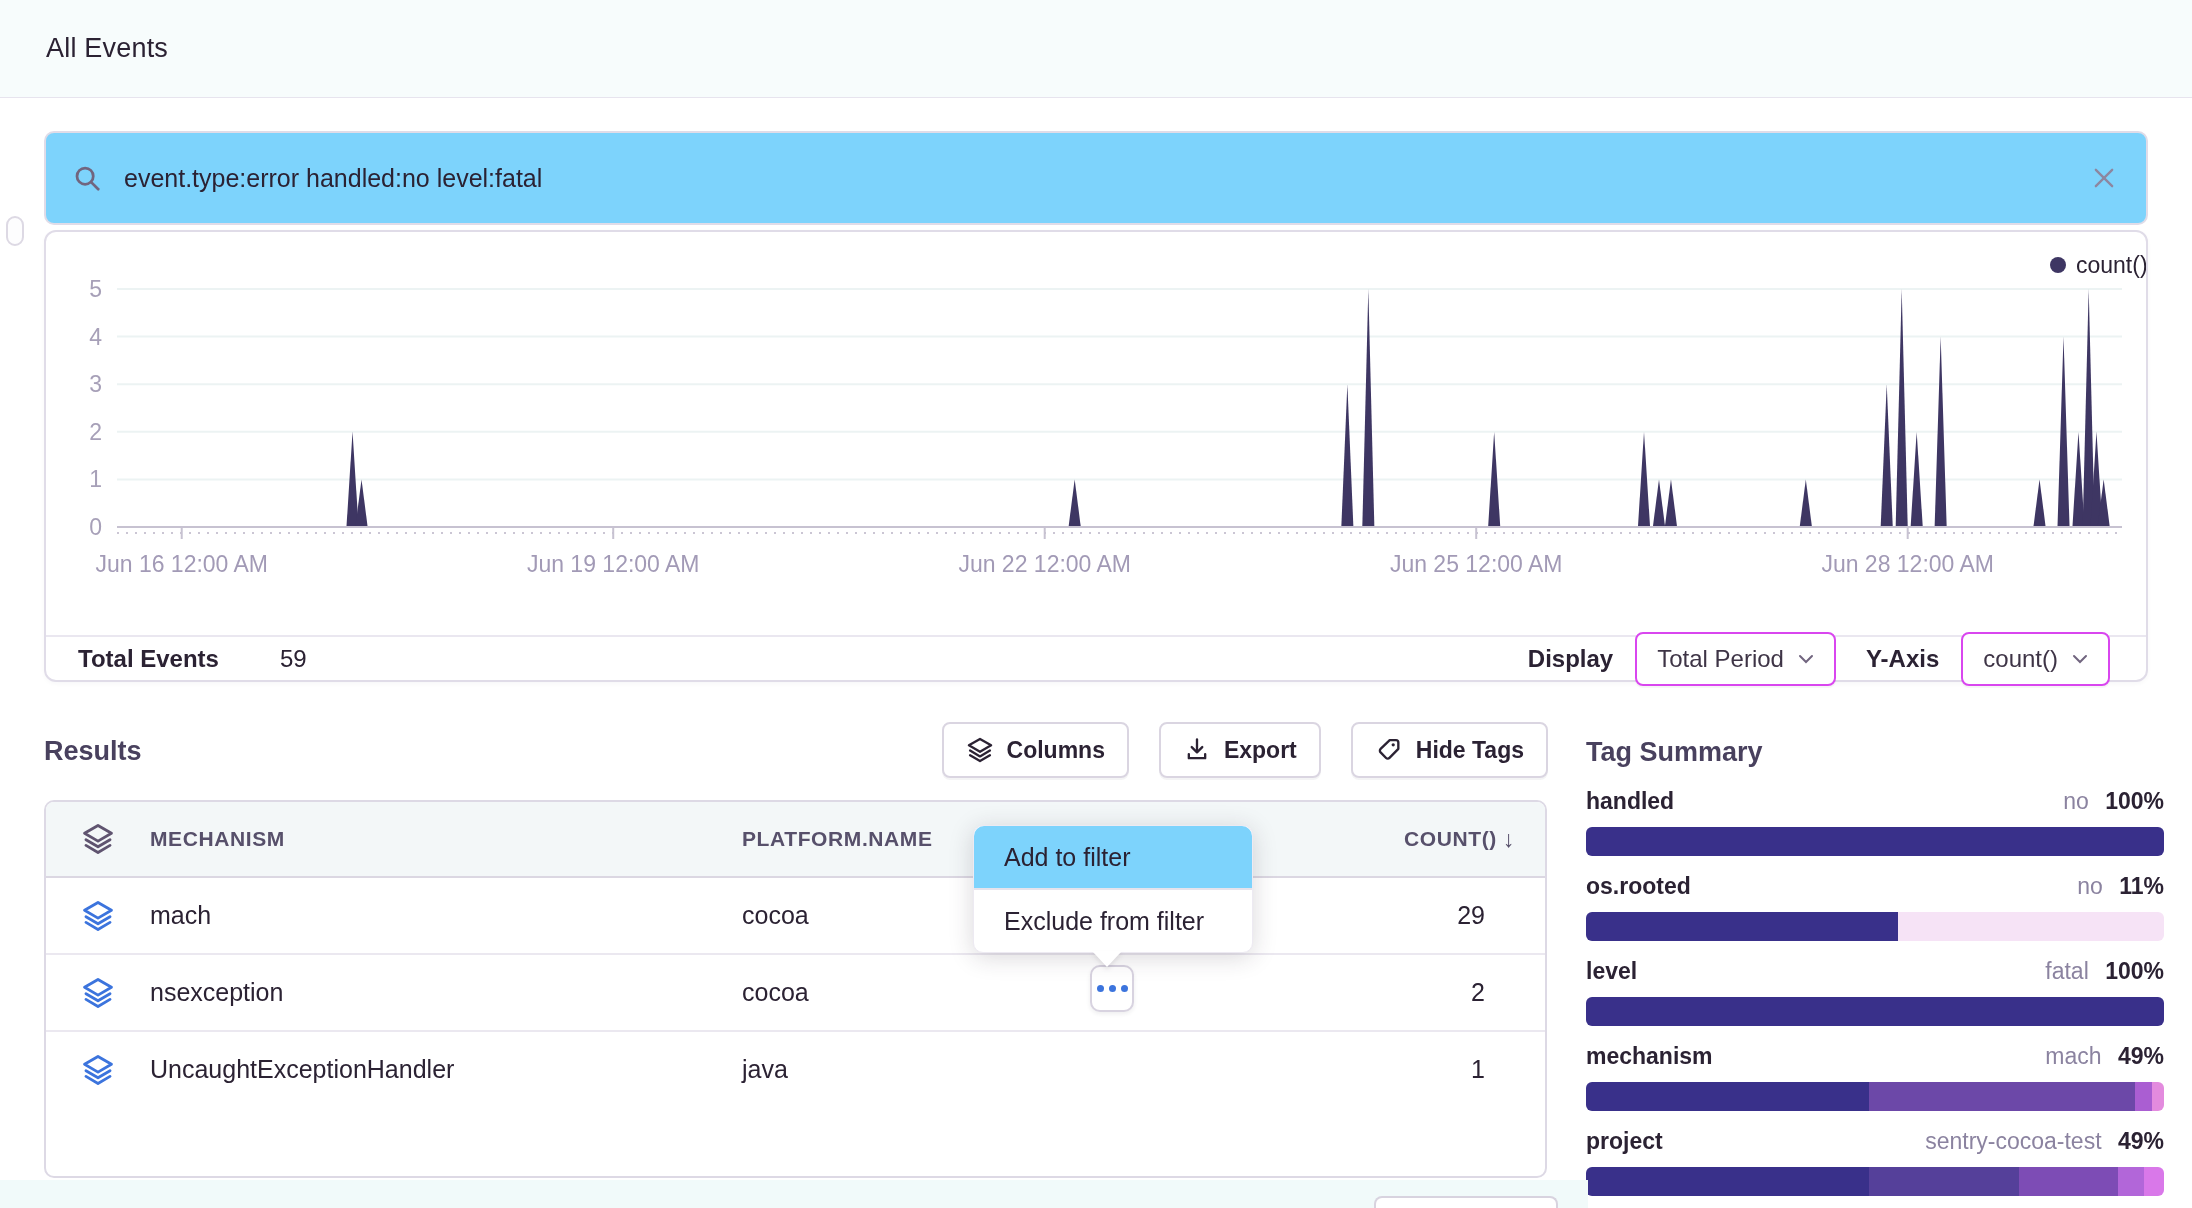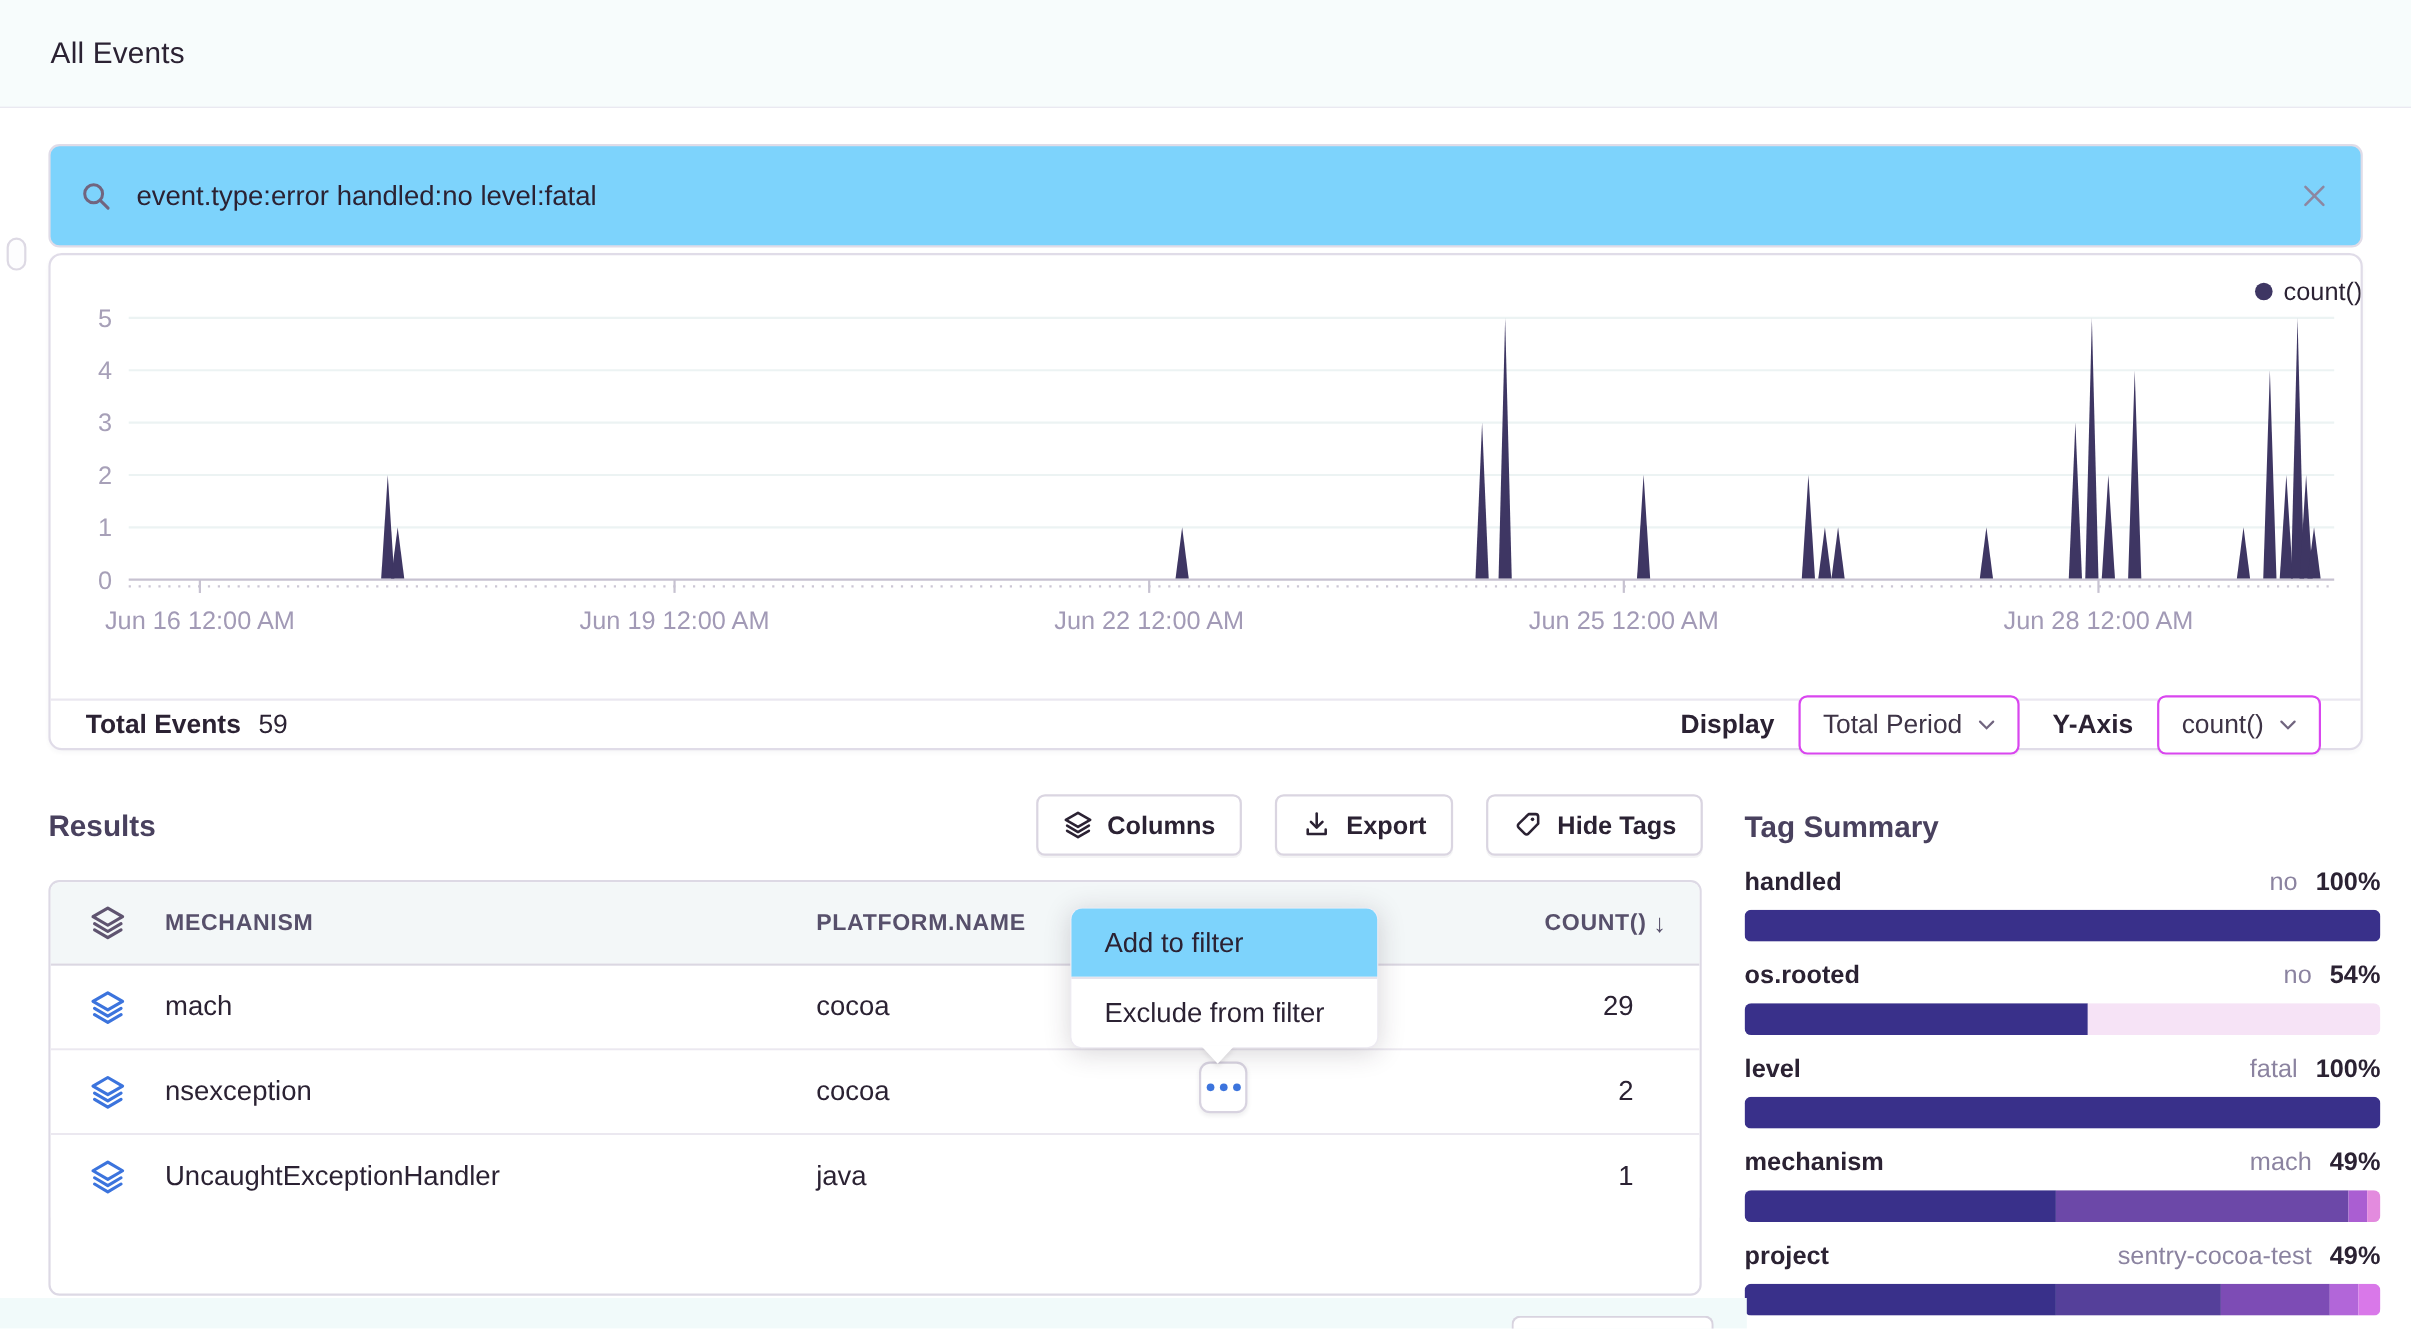--- a/index.html
+++ b/index.html
@@ -21,21 +21,21 @@
   
   .left-handle{position:absolute;left:6px;top:216px;width:18px;height:30px;border:2px solid #DDD9E4;
                border-radius:10px;background:#FDFDFE;box-sizing:border-box;}
 
   
   .chart-panel{position:absolute;left:44px;top:230px;width:2104px;height:452px;background:#fff;
                border:2px solid #E0DCE8;border-radius:12px;box-sizing:border-box;
                box-shadow:0 2px 4px rgba(43,34,51,.03);}
   .chart-svg{position:absolute;left:0;top:0;}
   .panel-footer{position:absolute;left:0;bottom:0;width:100%;height:45px;border-top:2px solid #EAE7F0;
-                display:flex;align-items:center;box-sizing:border-box;}
+                display:flex;align-items:center;box-sizing:border-box;gap:45px;}
   .total-label{font-size:24px;font-weight:bold;color:#2B2233;margin-left:32px;}
   .total-value{font-size:24px;color:#2B2233;margin-left:16px;}
   .footer-right{margin-left:auto;display:flex;align-items:center;margin-right:36px;}
   .ctl-label{font-size:24px;font-weight:bold;color:#2B2233;margin-right:22px;}
   .dd-btn{height:54px;border:2px solid #d946ef;border-radius:8px;background:#fff;display:flex;
           align-items:center;padding:0 20px;box-sizing:border-box;cursor:pointer;margin-right:30px;
           box-shadow:0 2px 0 rgba(43,34,51,.04);}
   .dd-btn:last-child{margin-right:0;}
   .dd-text{font-size:24px;color:#3E3446;font-weight:500;margin-right:14px;}
 
@@ -307,21 +307,21 @@
           <span class="tag-name">handled</span>
           <span><span class="tag-val">no</span><span class="tag-pct"> 100%</span></span>
         </div>
         <div class="tag-bar">
           <div class="tag-seg" style="width: 100%; background: rgb(57, 48, 138);"></div>
         </div>
       </div>
       <div class="tag-block" style="top: 873px;">
         <div class="tag-head">
           <span class="tag-name">os.rooted</span>
-          <span><span class="tag-val">no</span><span class="tag-pct"> 54%</span></span>
+          <span><span class="tag-val">no</span><span class="tag-pct"> 11%</span></span>
         </div>
         <div class="tag-bar">
           <div class="tag-seg" style="width: 54%; background: rgb(57, 48, 138);"></div>
           <div class="tag-seg" style="width: 46%; background: rgb(246, 227, 246);"></div>
         </div>
       </div>
       <div class="tag-block" style="top: 958px;">
         <div class="tag-head">
           <span class="tag-name">level</span>
           <span><span class="tag-val">fatal</span><span class="tag-pct"> 100%</span></span>

